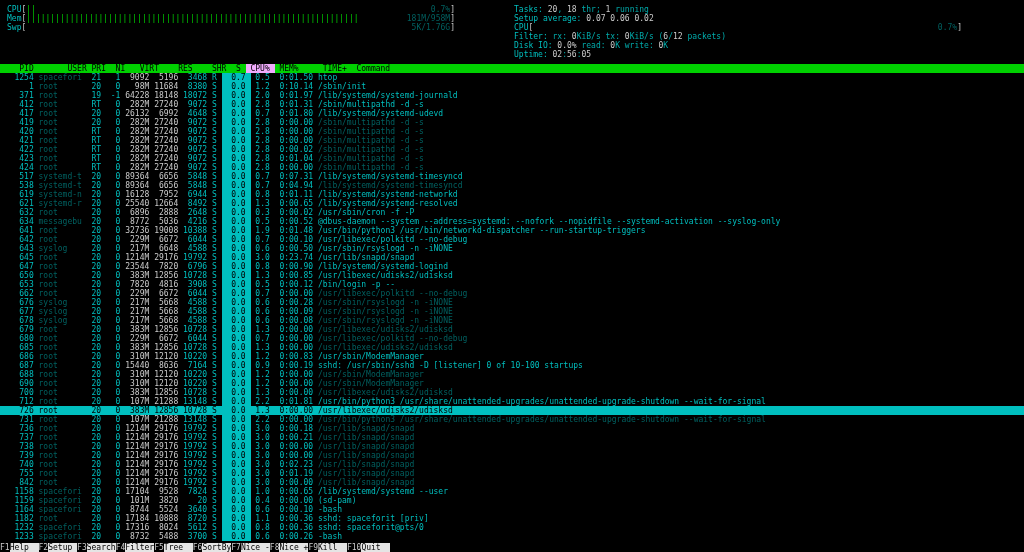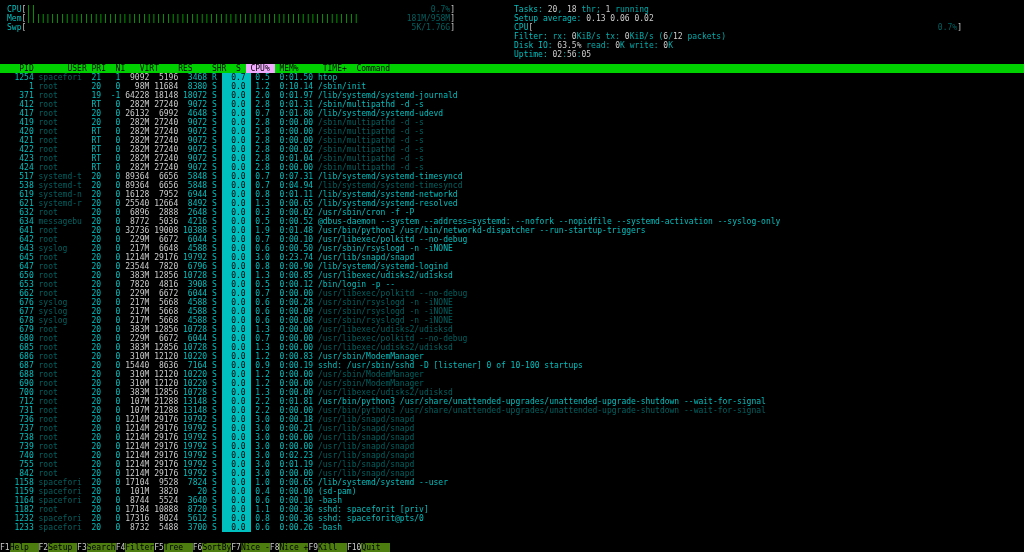--- a/index.html
+++ b/index.html
@@ -8,44 +8,44 @@
   .c-white{color:#ccc}
   .c-dark{color:#006060}
   .row{white-space:pre}
   .meters{padding:2px 4px 2px 4px}
   .meters td{vertical-align:top}
   .hdr{background:#00d000;color:#000;white-space:pre}
   .hdr .sort{background:#f0abfc;color:#000}
   .proc{white-space:pre}
   .sel{background:#00bfbf;color:#000}
   .fn{color:#ccc}
-  .fl{background:#4d7c0f;color:#000}
+  .fl{background:#e5e5e5;color:#000}
   .footer{position:absolute;bottom:0;left:0;width:100%;white-space:pre}
 </style>
 </head>
 <body>
 
 <div class="meters">
 <table style="width:100%">
       <tbody>
         <tr>
 <td style="width:50%">
             <div id="meters-left">
               <div class="row"><span class="c-cyan">CPU</span><span class="c-white">[</span><span class="c-green">||                                                                            </span><span class="c-dark">      0.7%</span><span class="c-white">]</span></div>
               <div class="row"><span class="c-cyan">Mem</span><span class="c-white">[</span><span class="c-green">|||||||||||||||||||||||||||||||||||||||||||||||||||||||||||||||||||||         </span><span class="c-dark"> 181M/958M</span><span class="c-white">]</span></div>
               <div class="row"><span class="c-cyan">Swp</span><span class="c-white">[</span><span class="c-green">                                                                              </span><span class="c-dark">  5K/1.76G</span><span class="c-white">]</span></div>
             </div>
           </td>
 <td style="width:50%">
             <div id="meters-right">
               <div class="row"><span class="c-cyan">Tasks:</span> <span class="c-white">20</span>, <span class="c-white">18</span> thr; <span class="c-white">1</span> running</div>
-              <div class="row"><span class="c-cyan">Setup average:</span> <span class="c-white">0.13</span> <span class="c-white">0.06</span> <span class="c-white">0.02</span></div>
+              <div class="row"><span class="c-cyan">Setup average:</span> <span class="c-white">0.07</span> <span class="c-white">0.06</span> <span class="c-white">0.02</span></div>
               <div class="row"><span class="c-cyan">CPU</span><span class="c-white">[</span><span class="c-green">                                                                                </span><span class="c-dark">    0.7%</span><span class="c-white">]</span></div>
               <div class="row"><span class="c-cyan">Filter:</span> rx: <span class="c-white">0</span>KiB/s tx: <span class="c-white">0</span>KiB/s (<span class="c-white">6</span>/<span class="c-white">12</span> packets)</div>
-              <div class="row"><span class="c-cyan">Disk IO:</span> <span class="c-white">63.5%</span> read: <span class="c-white">0</span>K write: <span class="c-white">0</span>K</div>
+              <div class="row"><span class="c-cyan">Disk IO:</span> <span class="c-white">0.0%</span> read: <span class="c-white">0</span>K write: <span class="c-white">0</span>K</div>
               <div class="row"><span class="c-cyan">Uptime:</span> <span class="c-white">02</span>:<span class="c-white">56</span>:<span class="c-white">05</span></div>
             </div>
           </td>
 </tr>
       </tbody>
     </table>
 </div>
 
 <div id="hdr" class="hdr"><span class="">    PID </span><span class="">      USER </span><span class="">PRI </span><span class=""> NI </span><span class="">  VIRT </span><span class="">   RES </span><span class="">   SHR </span><span class=""> S </span><span class="sort"> CPU% </span><span class=""> MEM% </span><span class="">    TIME+ </span><span class=""> Command </span></div>
 <div id="plist">
@@ -79,20 +79,21 @@
     <div class="proc "><span class="c-cyan">    678 </span><span class="c-dark">syslog    </span><span class="c-cyan"> 20 </span><span class="c-cyan">  0 </span><span class="c-white"> 217M </span><span class="c-white"> 5668 </span><span class="c-cyan"> 4588 </span><span class="c-cyan">S </span><span class="" style="background:#00bfbf;color:#000">  0.0 </span><span class="c-cyan"> 0.6 </span><span class="c-cyan"> 0:00.08 </span><span class="c-dark">/usr/sbin/rsyslogd -n -iNONE</span></div>
     <div class="proc "><span class="c-cyan">    679 </span><span class="c-dark">root      </span><span class="c-cyan"> 20 </span><span class="c-cyan">  0 </span><span class="c-white"> 383M </span><span class="c-white">12856 </span><span class="c-cyan">10728 </span><span class="c-cyan">S </span><span class="" style="background:#00bfbf;color:#000">  0.0 </span><span class="c-cyan"> 1.3 </span><span class="c-cyan"> 0:00.00 </span><span class="c-dark">/usr/libexec/udisks2/udisksd</span></div>
     <div class="proc "><span class="c-cyan">    680 </span><span class="c-dark">root      </span><span class="c-cyan"> 20 </span><span class="c-cyan">  0 </span><span class="c-white"> 229M </span><span class="c-white"> 6672 </span><span class="c-cyan"> 6044 </span><span class="c-cyan">S </span><span class="" style="background:#00bfbf;color:#000">  0.0 </span><span class="c-cyan"> 0.7 </span><span class="c-cyan"> 0:00.00 </span><span class="c-dark">/usr/libexec/polkitd --no-debug</span></div>
     <div class="proc "><span class="c-cyan">    685 </span><span class="c-dark">root      </span><span class="c-cyan"> 20 </span><span class="c-cyan">  0 </span><span class="c-white"> 383M </span><span class="c-white">12856 </span><span class="c-cyan">10728 </span><span class="c-cyan">S </span><span class="" style="background:#00bfbf;color:#000">  0.0 </span><span class="c-cyan"> 1.3 </span><span class="c-cyan"> 0:00.00 </span><span class="c-dark">/usr/libexec/udisks2/udisksd</span></div>
     <div class="proc "><span class="c-cyan">    686 </span><span class="c-dark">root      </span><span class="c-cyan"> 20 </span><span class="c-cyan">  0 </span><span class="c-white"> 310M </span><span class="c-white">12120 </span><span class="c-cyan">10220 </span><span class="c-cyan">S </span><span class="" style="background:#00bfbf;color:#000">  0.0 </span><span class="c-cyan"> 1.2 </span><span class="c-cyan"> 0:00.83 </span><span class="c-cyan">/usr/sbin/ModemManager</span></div>
     <div class="proc "><span class="c-cyan">    687 </span><span class="c-dark">root      </span><span class="c-cyan"> 20 </span><span class="c-cyan">  0 </span><span class="c-white">15440 </span><span class="c-white"> 8636 </span><span class="c-cyan"> 7164 </span><span class="c-cyan">S </span><span class="" style="background:#00bfbf;color:#000">  0.0 </span><span class="c-cyan"> 0.9 </span><span class="c-cyan"> 0:00.19 </span><span class="c-cyan">sshd: /usr/sbin/sshd -D [listener] 0 of 10-100 startups</span></div>
     <div class="proc "><span class="c-cyan">    688 </span><span class="c-dark">root      </span><span class="c-cyan"> 20 </span><span class="c-cyan">  0 </span><span class="c-white"> 310M </span><span class="c-white">12120 </span><span class="c-cyan">10220 </span><span class="c-cyan">S </span><span class="" style="background:#00bfbf;color:#000">  0.0 </span><span class="c-cyan"> 1.2 </span><span class="c-cyan"> 0:00.00 </span><span class="c-dark">/usr/sbin/ModemManager</span></div>
     <div class="proc "><span class="c-cyan">    690 </span><span class="c-dark">root      </span><span class="c-cyan"> 20 </span><span class="c-cyan">  0 </span><span class="c-white"> 310M </span><span class="c-white">12120 </span><span class="c-cyan">10220 </span><span class="c-cyan">S </span><span class="" style="background:#00bfbf;color:#000">  0.0 </span><span class="c-cyan"> 1.2 </span><span class="c-cyan"> 0:00.00 </span><span class="c-dark">/usr/sbin/ModemManager</span></div>
     <div class="proc "><span class="c-cyan">    700 </span><span class="c-dark">root      </span><span class="c-cyan"> 20 </span><span class="c-cyan">  0 </span><span class="c-white"> 383M </span><span class="c-white">12856 </span><span class="c-cyan">10728 </span><span class="c-cyan">S </span><span class="" style="background:#00bfbf;color:#000">  0.0 </span><span class="c-cyan"> 1.3 </span><span class="c-cyan"> 0:00.00 </span><span class="c-dark">/usr/libexec/udisks2/udisksd</span></div>
     <div class="proc "><span class="c-cyan">    712 </span><span class="c-dark">root      </span><span class="c-cyan"> 20 </span><span class="c-cyan">  0 </span><span class="c-white"> 107M </span><span class="c-white">21288 </span><span class="c-cyan">13148 </span><span class="c-cyan">S </span><span class="" style="background:#00bfbf;color:#000">  0.0 </span><span class="c-cyan"> 2.2 </span><span class="c-cyan"> 0:01.81 </span><span class="c-cyan">/usr/bin/python3 /usr/share/unattended-upgrades/unattended-upgrade-shutdown --wait-for-signal</span></div>
+    <div class="proc sel"><span class="">    726 </span><span class="">root      </span><span class=""> 20 </span><span class="">  0 </span><span class=""> 383M </span><span class="">12856 </span><span class="">10728 </span><span class="">S </span><span class="" style="">  0.0 </span><span class=""> 1.3 </span><span class=""> 0:00.00 </span><span class="">/usr/libexec/udisks2/udisksd</span></div>
     <div class="proc "><span class="c-cyan">    731 </span><span class="c-dark">root      </span><span class="c-cyan"> 20 </span><span class="c-cyan">  0 </span><span class="c-white"> 107M </span><span class="c-white">21288 </span><span class="c-cyan">13148 </span><span class="c-cyan">S </span><span class="" style="background:#00bfbf;color:#000">  0.0 </span><span class="c-cyan"> 2.2 </span><span class="c-cyan"> 0:00.00 </span><span class="c-dark">/usr/bin/python3 /usr/share/unattended-upgrades/unattended-upgrade-shutdown --wait-for-signal</span></div>
     <div class="proc "><span class="c-cyan">    736 </span><span class="c-dark">root      </span><span class="c-cyan"> 20 </span><span class="c-cyan">  0 </span><span class="c-white">1214M </span><span class="c-white">29176 </span><span class="c-cyan">19792 </span><span class="c-cyan">S </span><span class="" style="background:#00bfbf;color:#000">  0.0 </span><span class="c-cyan"> 3.0 </span><span class="c-cyan"> 0:00.18 </span><span class="c-dark">/usr/lib/snapd/snapd</span></div>
     <div class="proc "><span class="c-cyan">    737 </span><span class="c-dark">root      </span><span class="c-cyan"> 20 </span><span class="c-cyan">  0 </span><span class="c-white">1214M </span><span class="c-white">29176 </span><span class="c-cyan">19792 </span><span class="c-cyan">S </span><span class="" style="background:#00bfbf;color:#000">  0.0 </span><span class="c-cyan"> 3.0 </span><span class="c-cyan"> 0:00.21 </span><span class="c-dark">/usr/lib/snapd/snapd</span></div>
     <div class="proc "><span class="c-cyan">    738 </span><span class="c-dark">root      </span><span class="c-cyan"> 20 </span><span class="c-cyan">  0 </span><span class="c-white">1214M </span><span class="c-white">29176 </span><span class="c-cyan">19792 </span><span class="c-cyan">S </span><span class="" style="background:#00bfbf;color:#000">  0.0 </span><span class="c-cyan"> 3.0 </span><span class="c-cyan"> 0:00.00 </span><span class="c-dark">/usr/lib/snapd/snapd</span></div>
     <div class="proc "><span class="c-cyan">    739 </span><span class="c-dark">root      </span><span class="c-cyan"> 20 </span><span class="c-cyan">  0 </span><span class="c-white">1214M </span><span class="c-white">29176 </span><span class="c-cyan">19792 </span><span class="c-cyan">S </span><span class="" style="background:#00bfbf;color:#000">  0.0 </span><span class="c-cyan"> 3.0 </span><span class="c-cyan"> 0:00.00 </span><span class="c-dark">/usr/lib/snapd/snapd</span></div>
     <div class="proc "><span class="c-cyan">    740 </span><span class="c-dark">root      </span><span class="c-cyan"> 20 </span><span class="c-cyan">  0 </span><span class="c-white">1214M </span><span class="c-white">29176 </span><span class="c-cyan">19792 </span><span class="c-cyan">S </span><span class="" style="background:#00bfbf;color:#000">  0.0 </span><span class="c-cyan"> 3.0 </span><span class="c-cyan"> 0:02.23 </span><span class="c-dark">/usr/lib/snapd/snapd</span></div>
     <div class="proc "><span class="c-cyan">    755 </span><span class="c-dark">root      </span><span class="c-cyan"> 20 </span><span class="c-cyan">  0 </span><span class="c-white">1214M </span><span class="c-white">29176 </span><span class="c-cyan">19792 </span><span class="c-cyan">S </span><span class="" style="background:#00bfbf;color:#000">  0.0 </span><span class="c-cyan"> 3.0 </span><span class="c-cyan"> 0:01.19 </span><span class="c-dark">/usr/lib/snapd/snapd</span></div>
     <div class="proc "><span class="c-cyan">    842 </span><span class="c-dark">root      </span><span class="c-cyan"> 20 </span><span class="c-cyan">  0 </span><span class="c-white">1214M </span><span class="c-white">29176 </span><span class="c-cyan">19792 </span><span class="c-cyan">S </span><span class="" style="background:#00bfbf;color:#000">  0.0 </span><span class="c-cyan"> 3.0 </span><span class="c-cyan"> 0:00.00 </span><span class="c-dark">/usr/lib/snapd/snapd</span></div>
     <div class="proc "><span class="c-cyan">   1158 </span><span class="c-dark">spacefori </span><span class="c-cyan"> 20 </span><span class="c-cyan">  0 </span><span class="c-white">17104 </span><span class="c-white"> 9528 </span><span class="c-cyan"> 7824 </span><span class="c-cyan">S </span><span class="" style="background:#00bfbf;color:#000">  0.0 </span><span class="c-cyan"> 1.0 </span><span class="c-cyan"> 0:00.65 </span><span class="c-cyan">/lib/systemd/systemd --user</span></div>
     <div class="proc "><span class="c-cyan">   1159 </span><span class="c-dark">spacefori </span><span class="c-cyan"> 20 </span><span class="c-cyan">  0 </span><span class="c-white"> 101M </span><span class="c-white"> 3820 </span><span class="c-cyan">   20 </span><span class="c-cyan">S </span><span class="" style="background:#00bfbf;color:#000">  0.0 </span><span class="c-cyan"> 0.4 </span><span class="c-cyan"> 0:00.00 </span><span class="c-cyan">(sd-pam)</span></div>

